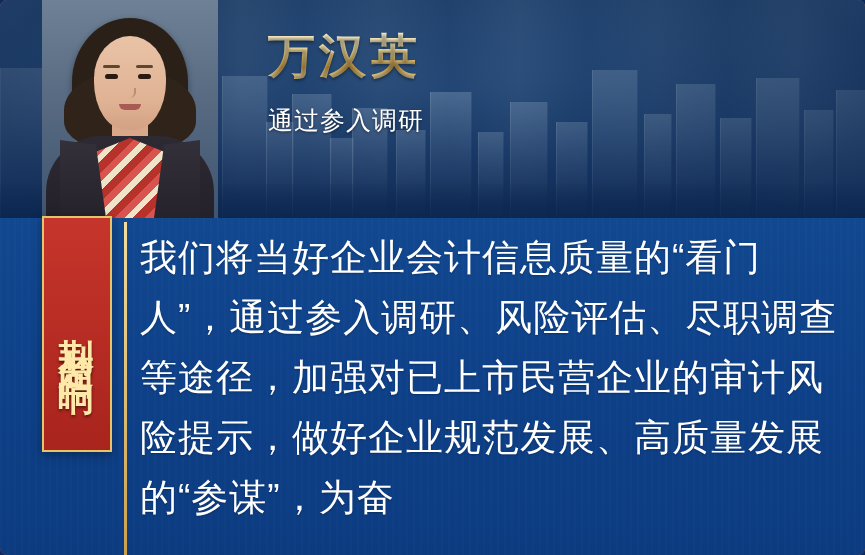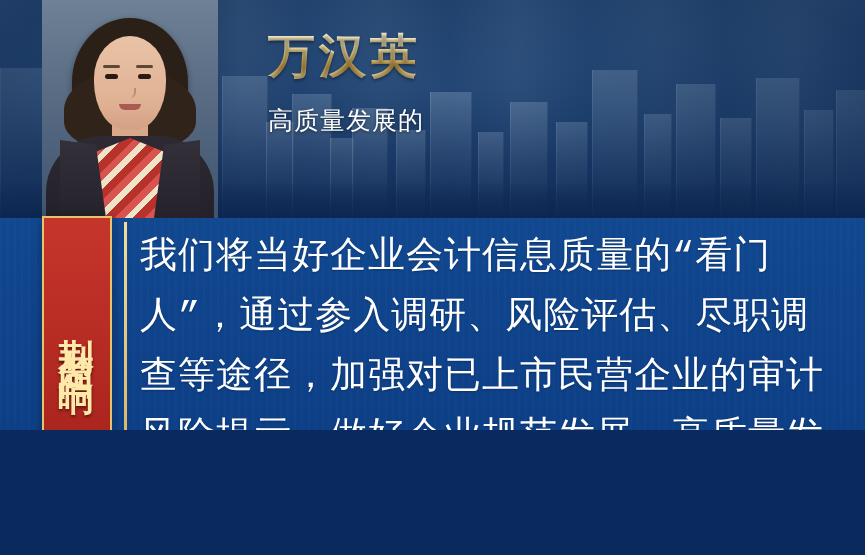--- a/index.html
+++ b/index.html
@@ -3,24 +3,25 @@
 <meta charset="utf-8">
 <style>
   html, body {
     margin: 0;
     padding: 0;
     background: #0a2a5e;
   }
   .poster {
     position: relative;
     width: 865px;
-    height: 430px;
+    height: 555px;
     overflow: hidden;
     font-family: "Liberation Sans", sans-serif;
     background: #c2410c;
+    border-radius: 7px;
   }
 
   
   .skyline {
     position: absolute;
     left: 0; top: 0;
     width: 865px; height: 218px;
     background:
       linear-gradient(180deg, rgba(10,40,90,0.25) 0%, rgba(10,40,90,0.55) 60%, rgba(10,40,90,0.85) 100%),
       linear-gradient(90deg,
@@ -216,21 +217,21 @@
     left: 124px; top: 222px;
     width: 3px; height: 333px;
     background: linear-gradient(180deg, #f2dc9e, #caa04e);
     z-index: 11;
   }
 
   .quote-text {
     position: absolute;
     left: 140px; top: 228px;
     width: 700px;
-    font-family: Liberation Mono, monospace;
+    font-family: Liberation Sans, sans-serif;
     font-size: 37px;
     line-height: 1.62;
     letter-spacing: 1px;
     color: #ffffff;
     z-index: 11;
     text-shadow: 0 1px 2px rgba(0,0,0,0.25);
     white-space: pre-wrap;
   }
 </style>
 </head>
@@ -277,21 +278,21 @@
     <div class="p-nose"></div>
     <div class="p-mouth"></div>
     <div class="p-jacket"></div>
     <div class="p-scarf"></div>
     <div class="p-collar-l"></div>
     <div class="p-collar-r"></div>
   </div>
 
   <div class="title-block">
     <div class="person-name">万汉英</div>
-    <div class="person-title">高质量发展的</div>
+    <div class="person-title">通过参入调研</div>
   </div>
 
   <div class="quote-area"></div>
 
   <div class="banner">
     <div class="banner-text">荆楚回响</div>
   </div>
 
   <div class="quote-rule"></div>
 

